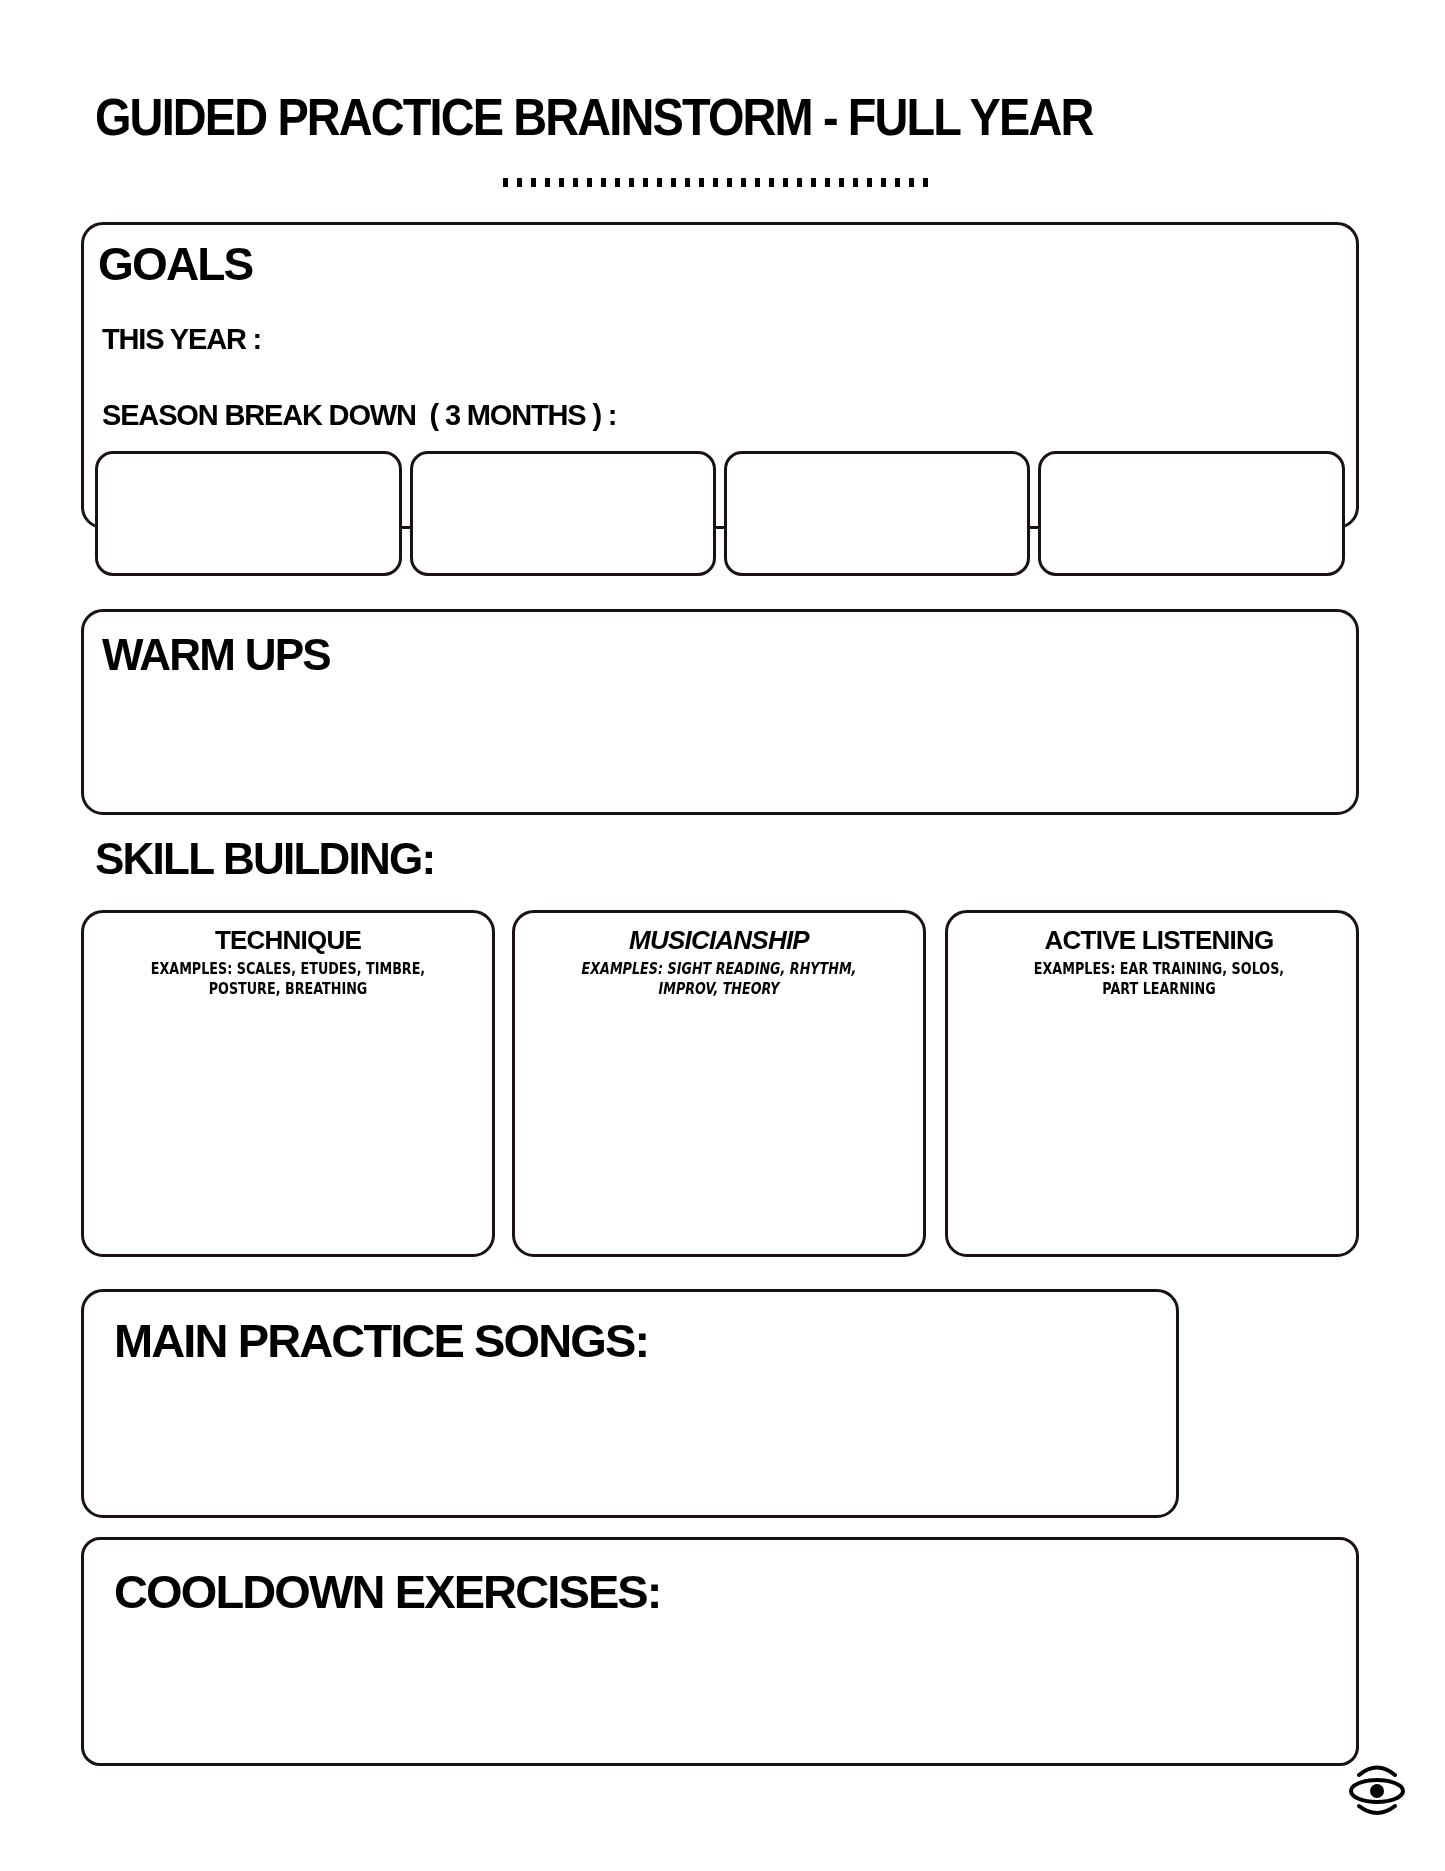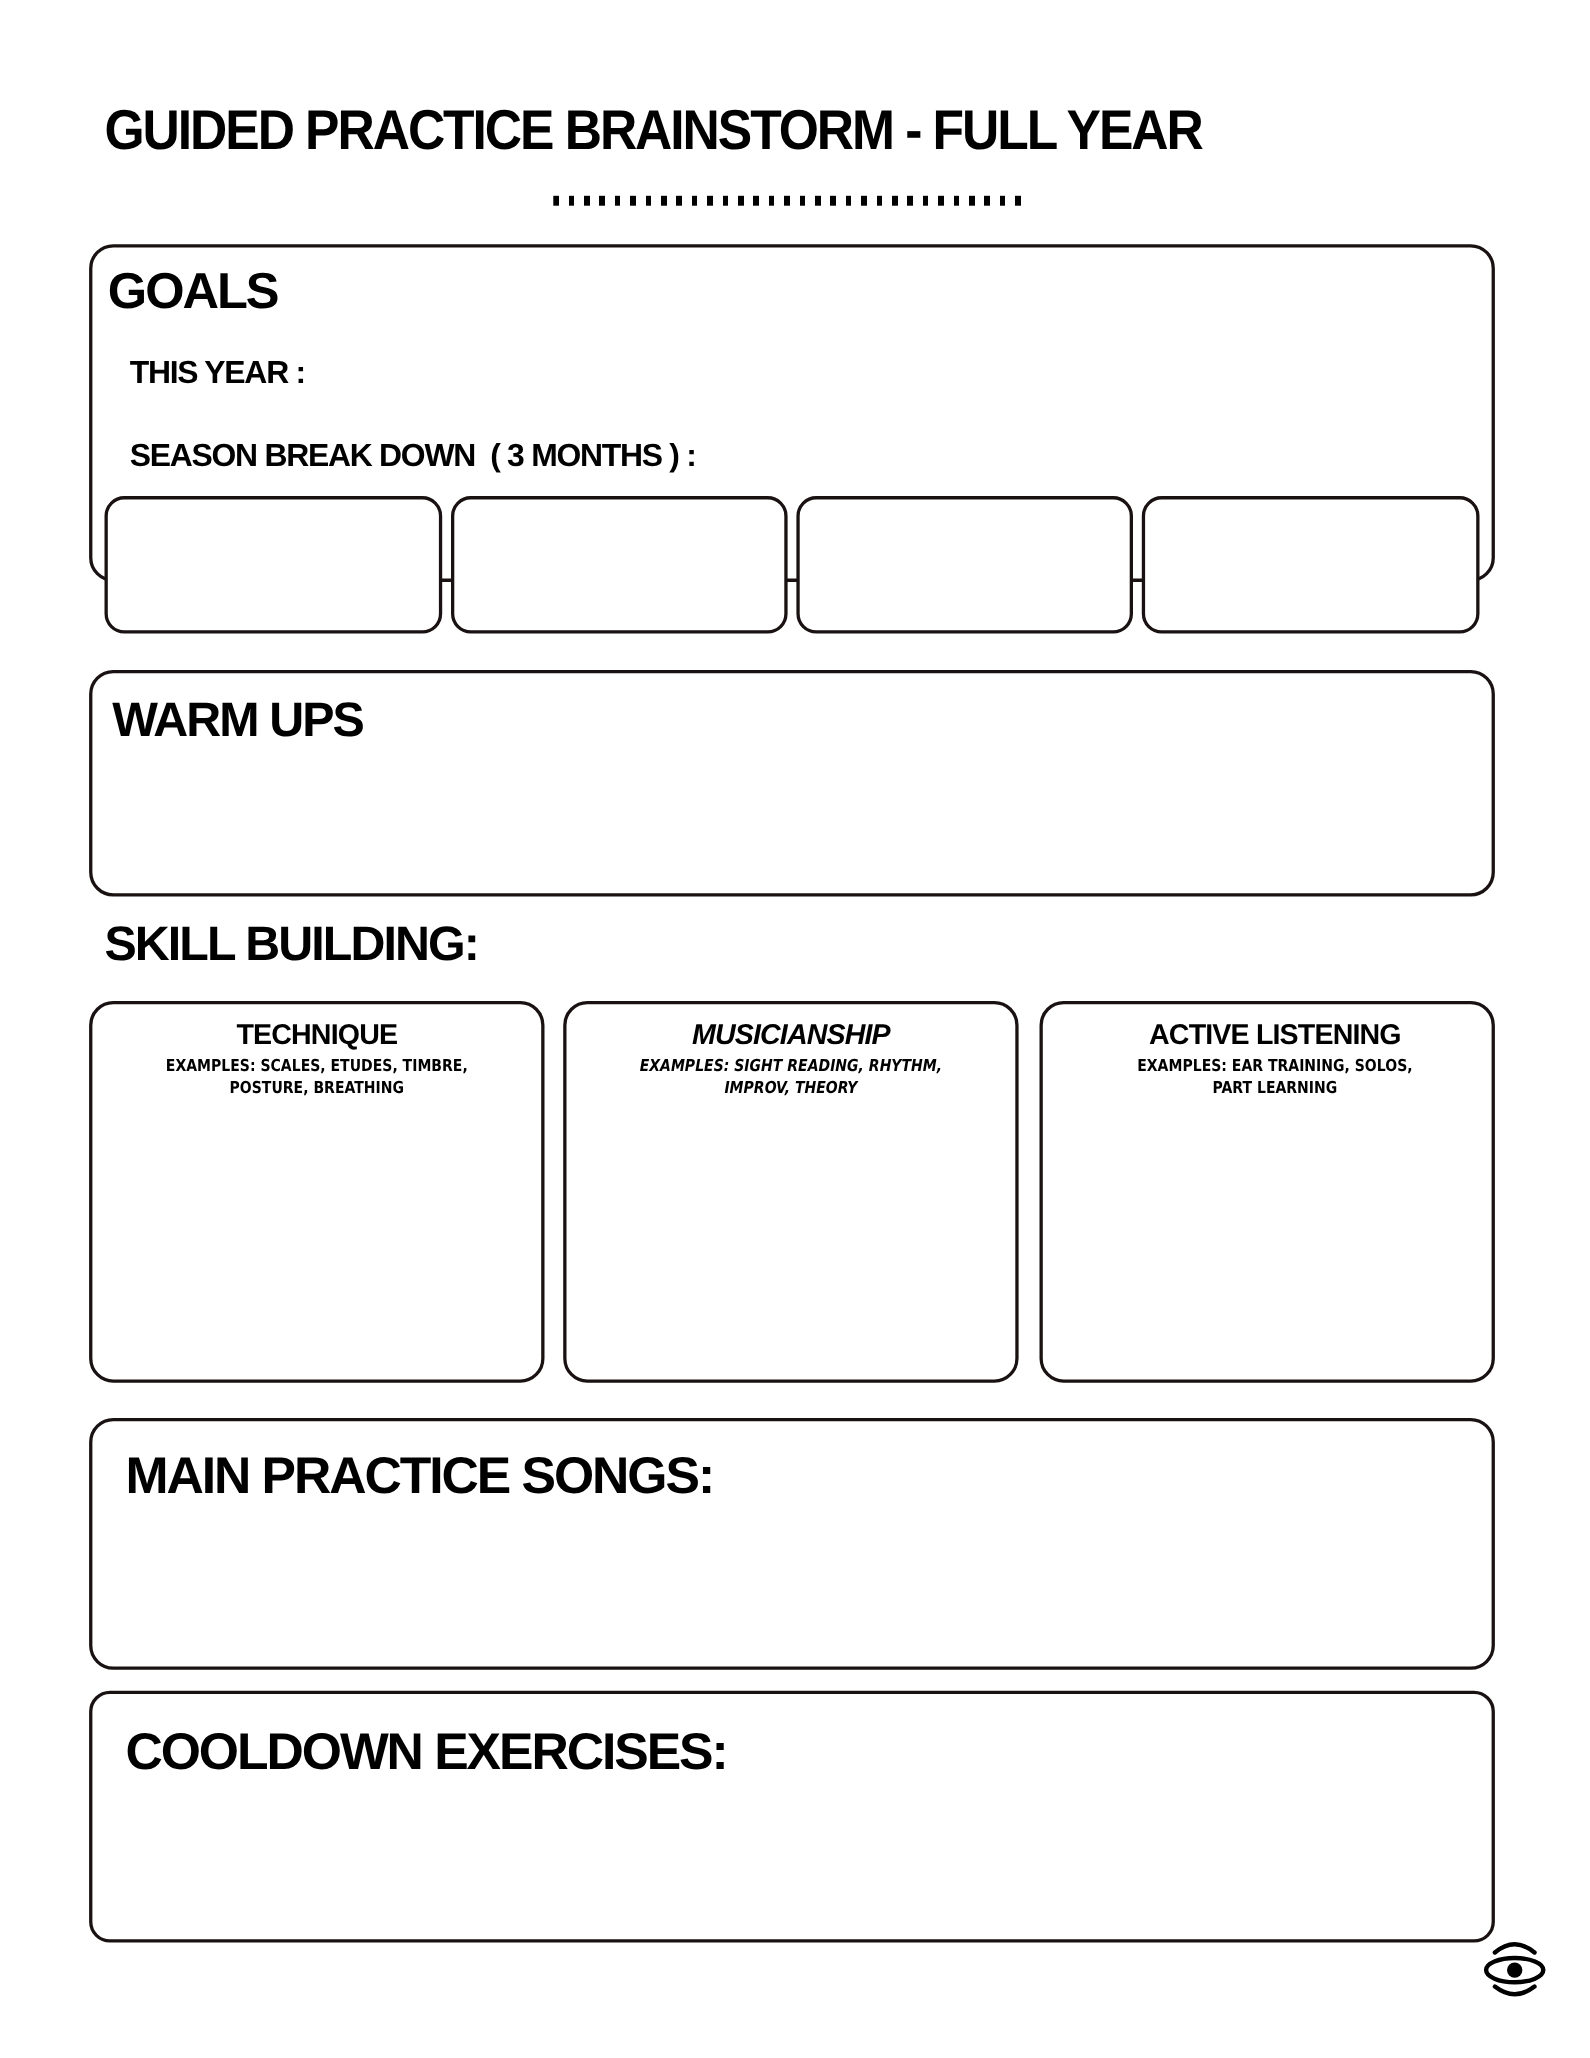--- a/index.html
+++ b/index.html
@@ -26,21 +26,21 @@
     border-radius: 18px;
     box-sizing: border-box;
     background: #fff;
   }
   #title { left: 95px; top: 88px; font-size: 51px; transform: scaleX(0.92); }
   #dots {
     left: 503px; top: 178px; width: 431px; height: 9px;
     background: repeating-linear-gradient(90deg, #000 0 5px, transparent 5px 14px);
   }
   .section-heading { font-size: 46px; }
-  .sub-heading { font-size: 29px; margin-left: 16px; }
+  .sub-heading { font-size: 29px; }
   .skill-title {
     font-family: "Liberation Sans", sans-serif; font-weight: 700; font-size: 26px;
     letter-spacing: -0.03em; text-align: center; line-height: 1; margin-top: 14px;
   }
   .skill-examples {
     font-family: "DejaVu Sans", sans-serif; font-weight: 700; font-size: 15px;
     text-align: center; line-height: 20px; margin: 6px 30px 0 30px;
     transform: scaleX(0.85); letter-spacing: 0;
   }
 </style>
@@ -72,21 +72,21 @@
 </div>
 <div class="box" style="left:512px; top:910px; width:414px; height:347px;font-style:italic;">
   <div class="skill-title">MUSICIANSHIP</div>
   <div class="skill-examples">EXAMPLES: SIGHT READING, RHYTHM, IMPROV, THEORY</div>
 </div>
 <div class="box" style="left:945px; top:910px; width:414px; height:347px;padding-left:14px;">
   <div class="skill-title">ACTIVE LISTENING</div>
   <div class="skill-examples">EXAMPLES: EAR TRAINING, SOLOS, PART LEARNING</div>
 </div>
 
-<div class="box" style="left:81px; top:1289px; width:1278px; height:229px;">
+<div class="box" style="left:81px; top:1289px; width:1098px; height:229px;">
   <div class="abs heavy section-heading" style="left:30px; top:21px; font-size:47px;">MAIN PRACTICE SONGS:</div>
 </div>
 
 <div class="box" style="left:81px; top:1537px; width:1278px; height:229px;border-radius:19px;">
   <div class="abs heavy section-heading" style="left:30px; top:24px; font-size:47px;">COOLDOWN EXERCISES:</div>
 </div>
 
 <div class="abs" style="left:1347px; top:1762px; width:60px; height:56px;">
   <svg width="60" height="56" viewBox="0 0 60 56">
     <path d="M12 13 Q30 -2 48 13" fill="none" stroke="#000" stroke-width="4" stroke-linecap="round"></path>

